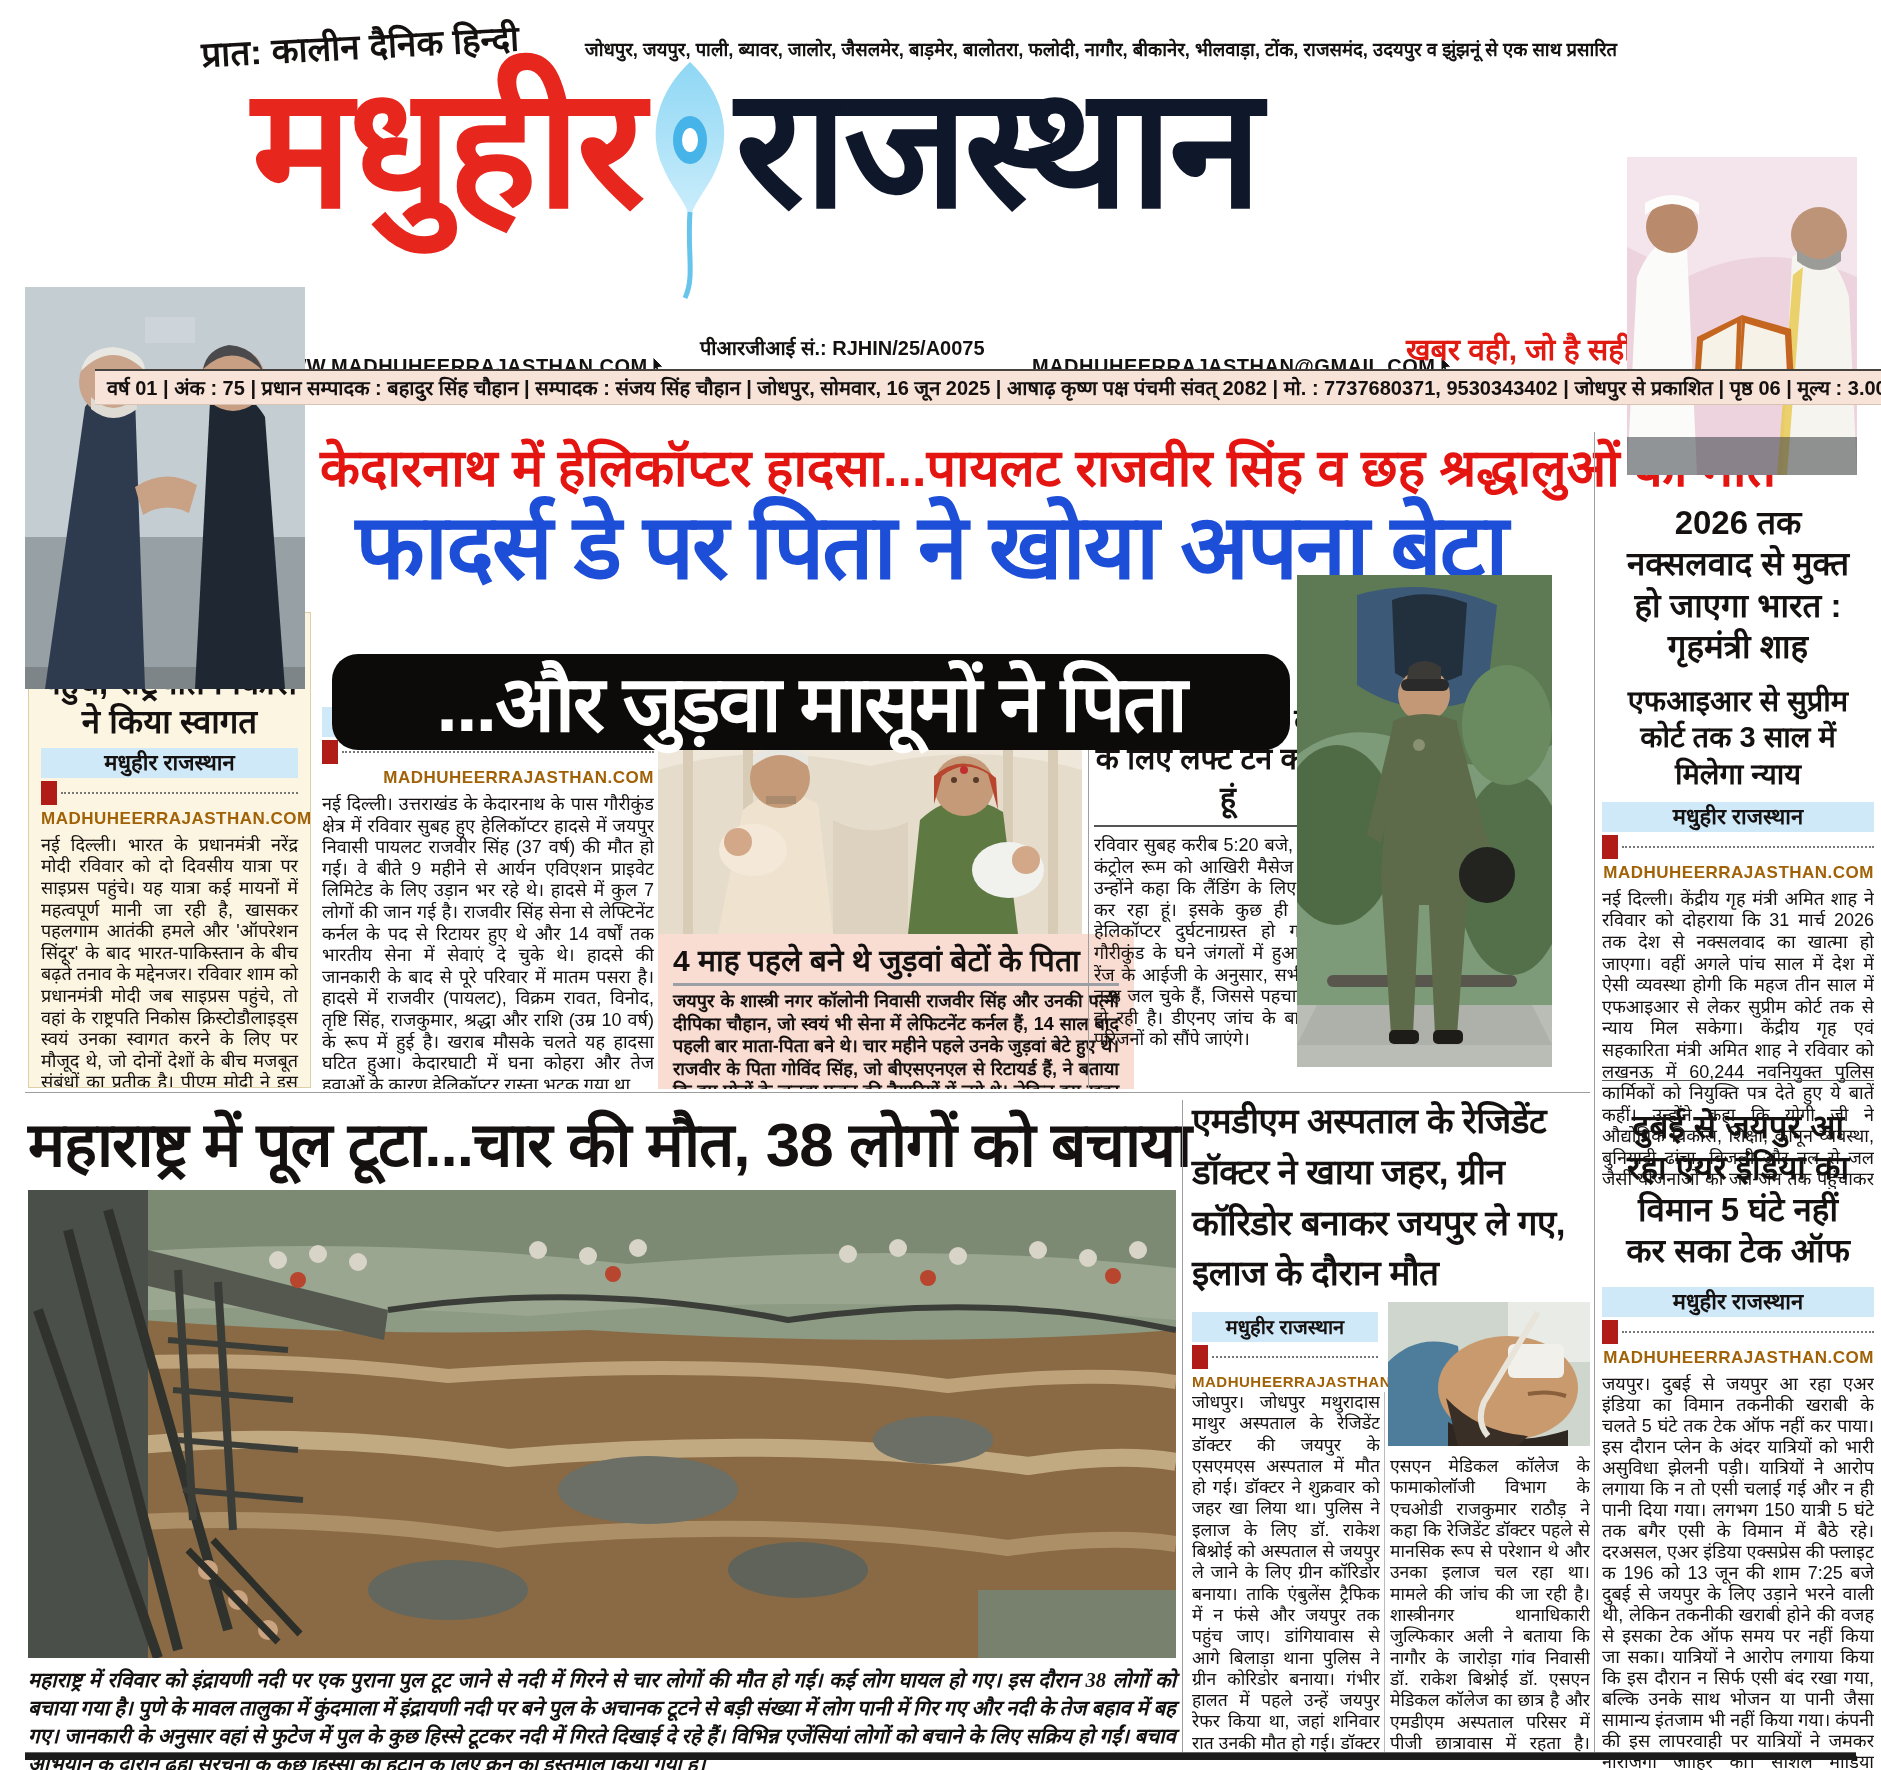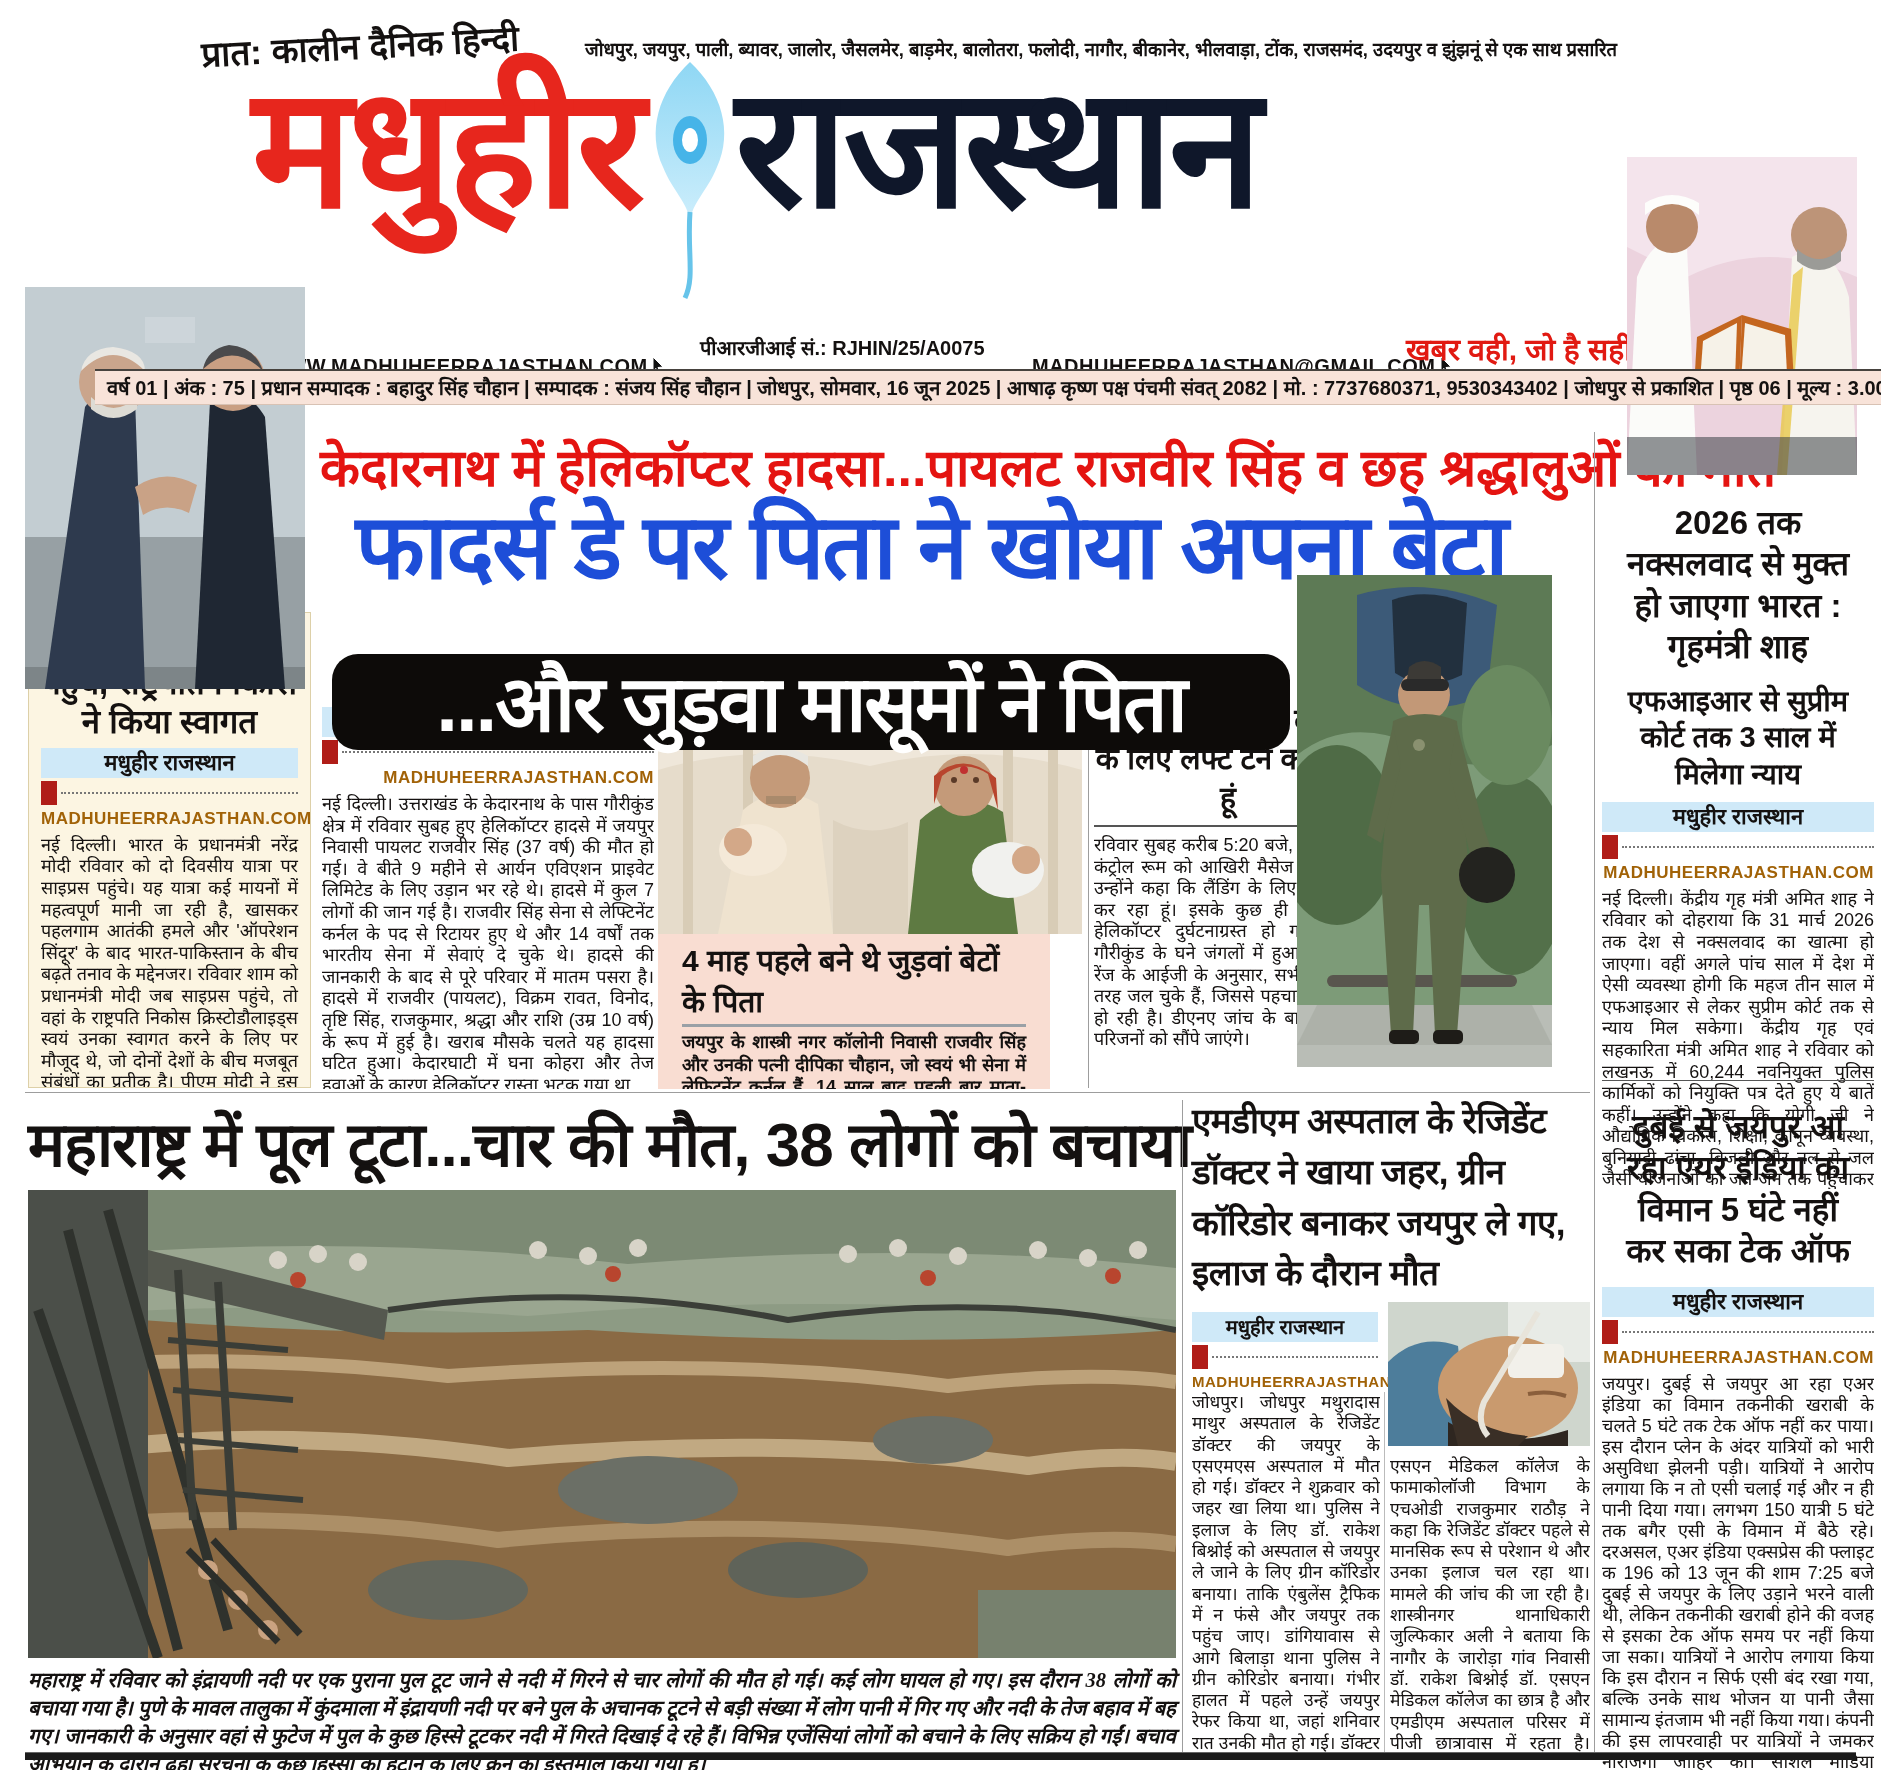--- a/index.html
+++ b/index.html
@@ -43,21 +43,21 @@
   .byline .dl{flex:1;border-bottom:2px dotted #777;height:0;margin-left:4px;}
   .byline .site{color:#a16207;font-weight:bold;font-size:17px;text-align:right;letter-spacing:.5px;margin-top:4px;}
 
   .bodytxt{font-size:18px;line-height:21.6px;text-align:justify;}
 
   .modibox{left:28px;top:612px;width:283px;height:476px;background:#fcf5e2;border:1px solid #ddd0a8;
            box-sizing:border-box;padding:8px 12px;overflow:hidden;}
   .modibox h2{margin:2px 0 6px;font-size:33px;line-height:1.2;text-align:center;}
 
   .maincol{left:322px;top:703px;width:332px;height:386px;overflow:hidden;}
-  .pinkbox{left:658px;top:934px;width:392px;height:155px;background:#f9ddd2;box-sizing:border-box;padding:5px 24px;overflow:hidden;}
+  .pinkbox{left:658px;top:934px;width:476px;height:155px;background:#f9ddd2;box-sizing:border-box;padding:5px 15px;overflow:hidden;}
   .pinkbox h3{margin:0 0 4px;font-size:30px;border-bottom:3px solid #9aa0a6;padding-bottom:3px;}
   .pinkbox p{margin:0;font-size:18px;line-height:22.5px;font-weight:600;text-align:justify;}
   .msgcol{left:1094px;top:700px;width:268px;height:390px;overflow:hidden;}
   .msgcol h3{margin:0 0 8px;font-size:30px;line-height:1.3;text-align:center;border-bottom:2px solid #555;padding-bottom:8px;}
 
   
   .vr{background:#9d9d9d;width:1px;}
   .hr{background:#9d9d9d;height:1px;}
 
   

